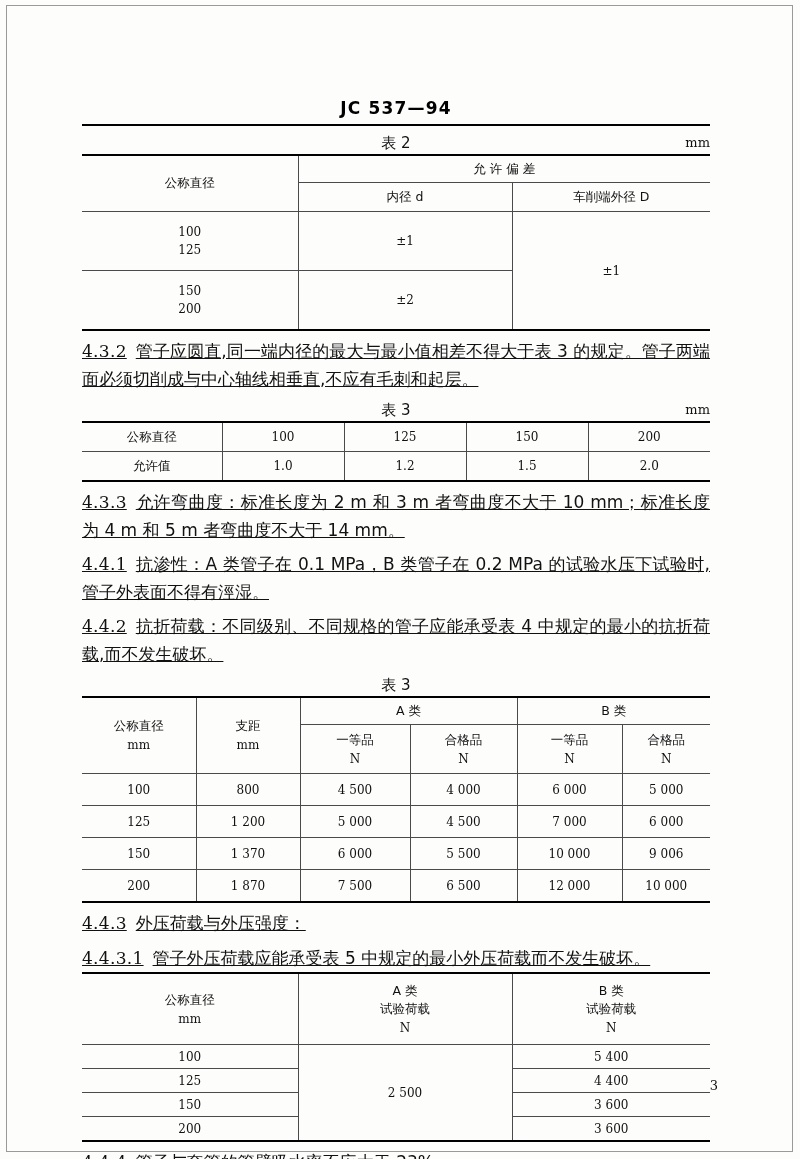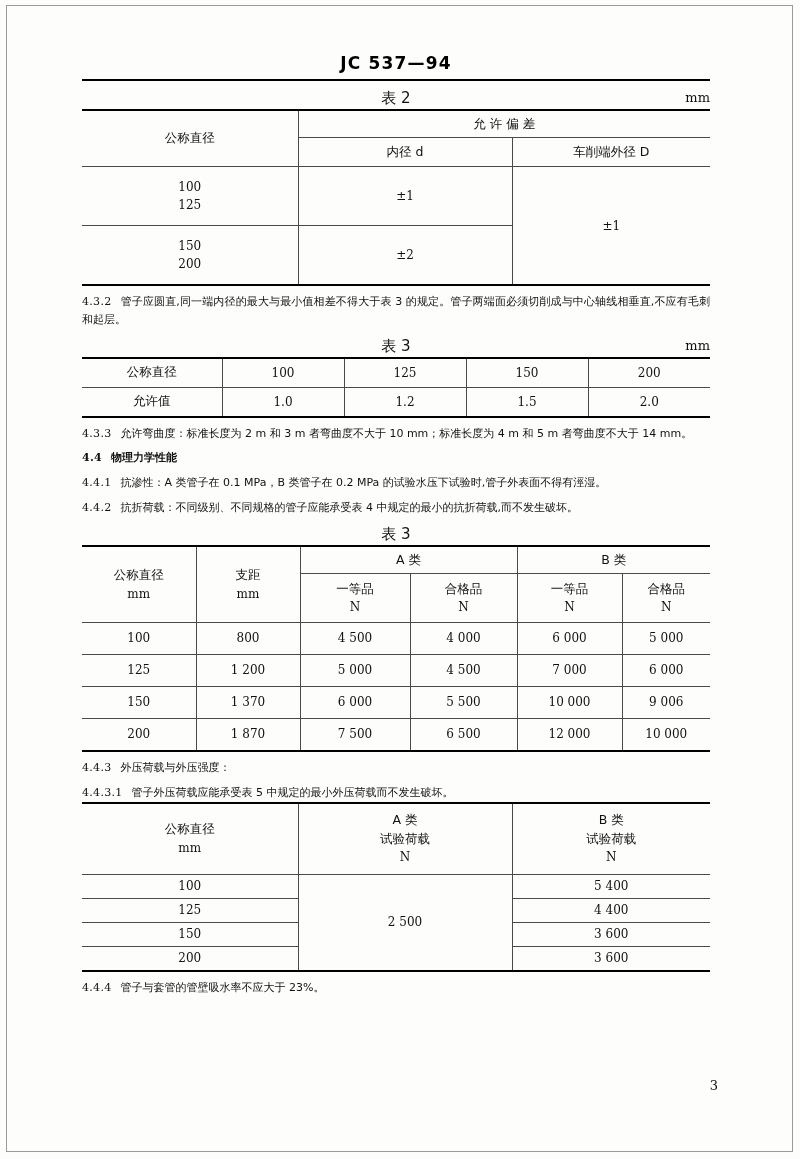--- a/index.html
+++ b/index.html
@@ -37,21 +37,21 @@
     width: 628px;
   }
 
   
   .doc-header {
     text-align: center;
     font-family: "DejaVu Sans", "Liberation Sans", sans-serif;
     font-weight: bold;
     font-size: 17px;
     letter-spacing: 1.2px;
-    padding-top: 53px;
+    padding-top: 98px;
     color: #000;
   }
   .header-rule {
     border: none;
     border-top: 2px solid #000;
     margin: 6px 0 0 0;
     height: 0;
   }
 
   
@@ -97,25 +97,26 @@
   table.std tr:first-child td,
   table.std tr:first-child th { border-top: none; text-align: center; }
   table.std tr:last-child td { border-bottom: none; }
   table.std td.nl { border-left: none; }
   table.std td.nr { border-right: none; }
   .cjk { font-family: "DejaVu Sans", "Liberation Sans", sans-serif; }
   .num { font-family: "DejaVu Serif", "Liberation Serif", serif; font-size: 12px; }
 
   
   p.clause {
-    font-size: 11px;
+    font-size: 17px;
     line-height: 1.62;
     margin: 7px 0 0 0;
     text-align: justify;
     font-family: "DejaVu Sans", "Liberation Sans", sans-serif;
+    text-decoration: underline;
   }
   p.clause .cnum {
     font-family: "DejaVu Serif", "Liberation Serif", serif;
     font-weight: normal;
     margin-right: 9px;
     letter-spacing: 0.3px;
   }
   p.clause.heading {
     font-weight: bold;
   }
@@ -209,23 +210,20 @@
           <td class="num">1.0</td>
           <td class="num">1.2</td>
           <td class="num">1.5</td>
           <td class="num nr">2.0</td>
         </tr>
       </tbody>
     </table>
 
     <p class="clause">
       <span class="cnum">4.3.3</span><span>允许弯曲度：标准长度为 2 m 和 3 m 者弯曲度不大于 10 mm；标准长度为 4 m 和 5 m 者弯曲度不大于 14 mm。</span>
-    </p>
-    <p class="clause heading">
-      <span class="cnum">4.4</span><span>物理力学性能</span>
     </p>
     <p class="clause">
       <span class="cnum">4.4.1</span><span>抗渗性：A 类管子在 0.1 MPa，B 类管子在 0.2 MPa 的试验水压下试验时,管子外表面不得有涇湿。</span>
     </p>
     <p class="clause">
       <span class="cnum">4.4.2</span><span>抗折荷载：不同级别、不同规格的管子应能承受表 4 中规定的最小的抗折荷载,而不发生破坏。</span>
     </p>
 
     <div class="tbl-caption-row">
       <div class="tbl-caption">表 3</div>

